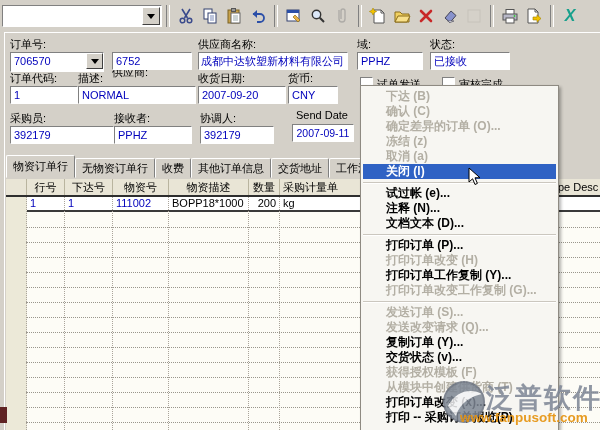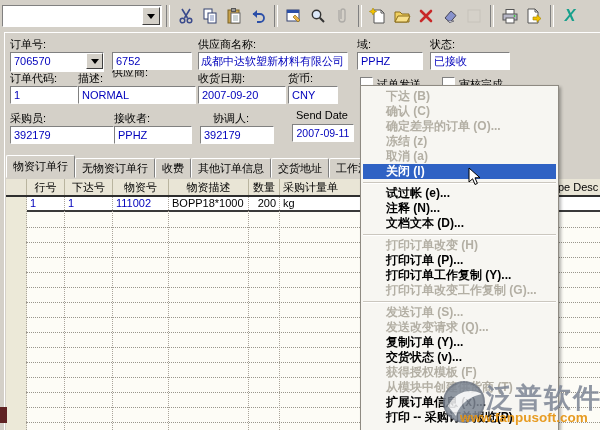--- a/index.html
+++ b/index.html
@@ -205,21 +205,21 @@
   </div>
   <div class="chk" style="left:442px;top:77px;">
     <span class="box"></span>
     <span>审核完成</span>
   </div>
 
   <div class="lbl" style="left:10px;top:111px;">采购员:</div>
   <div class="fld" style="left:10px;top:126px;width:96px;height:14px;">392179</div>
   <div class="lbl" style="left:114px;top:111px;">接收者:</div>
   <div class="fld" style="left:114px;top:126px;width:70px;height:14px;">PPHZ</div>
-  <div class="lbl" style="left:213px;top:111px;text-align:center;">协调人:</div>
+  <div class="lbl" style="left:200px;top:111px;text-align:center;">协调人:</div>
   <div class="fld" style="left:200px;top:126px;width:66px;height:14px;">392179</div>
   <div class="lbl" style="left:296px;top:109px;">Send Date</div>
   <div class="fld" style="left:292px;top:124px;width:54px;height:14px;font-size:10.5px;text-align:center;">2007-09-11</div>
 
   <div class="tabstrip">
 
   <div class="tab active"><span>物资订单行</span></div>
       <div class="tab normal"><span>无物资订单行</span></div>
       <div class="tab normal"><span>收费</span></div>
       <div class="tab normal"><span>其他订单信息</span></div>
@@ -285,32 +285,32 @@
       <div class="menu-item disabled"><span>确认 (C)</span></div>
       <div class="menu-item disabled"><span>确定差异的订单 (O)...</span></div>
       <div class="menu-item disabled"><span>冻结 (z)</span></div>
       <div class="menu-item disabled"><span>取消 (a)</span></div>
       <div class="menu-item highlighted"><span>关闭 (l)</span></div>
       <div class="menu-item separator"><span></span></div>
       <div class="menu-item normal"><span>试过帐 (e)...</span></div>
       <div class="menu-item normal"><span>注释 (N)...</span></div>
       <div class="menu-item normal"><span>文档文本 (D)...</span></div>
       <div class="menu-item separator"><span></span></div>
+      <div class="menu-item normal"><span>打印订单 (P)...</span></div>
       <div class="menu-item disabled"><span>打印订单改变 (H)</span></div>
-      <div class="menu-item normal"><span>打印订单 (P)...</span></div>
       <div class="menu-item normal"><span>打印订单工作复制 (Y)...</span></div>
       <div class="menu-item disabled"><span>打印订单改变工作复制 (G)...</span></div>
       <div class="menu-item separator"><span></span></div>
       <div class="menu-item disabled"><span>发送订单 (S)...</span></div>
       <div class="menu-item disabled"><span>发送改变请求 (Q)...</span></div>
       <div class="menu-item normal"><span>复制订单 (Y)...</span></div>
       <div class="menu-item normal"><span>交货状态 (v)...</span></div>
       <div class="menu-item disabled"><span>获得授权模板 (F)</span></div>
       <div class="menu-item disabled"><span>从模块中创建供货商 (T)</span></div>
-      <div class="menu-item normal"><span>扩展订单信息 (x)...</span></div>
+      <div class="menu-item normal"><span>打印订单改变 (x)...</span></div>
       <div class="menu-item normal"><span>打印 -- 采购订单报览(P)</span></div>
     </div>
 
   <div class="cursor">
     <svg width="18" height="20">
         <path d="M1 1 L1 15 L4.6 11.8 L7 17.5 L9.4 16.4 L7 10.8 L12 10.8 Z" fill="#fff" stroke="#000" stroke-width="1"></path>
       </svg>
   </div>
 
   <div class="watermark">

